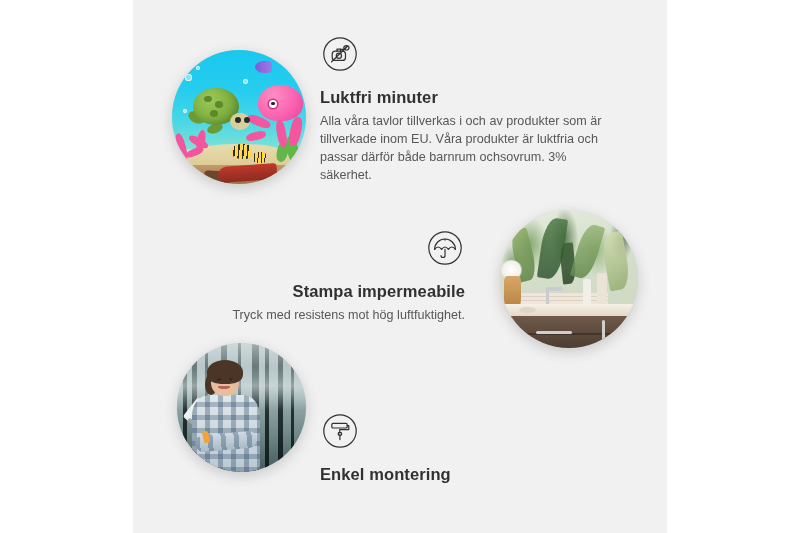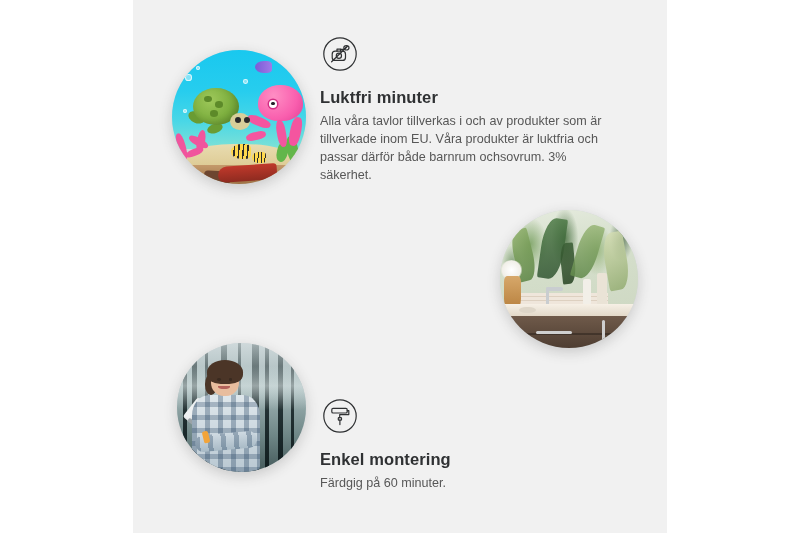--- a/index.html
+++ b/index.html
@@ -26,21 +26,21 @@
     top: 0;
     width: 534px;
     height: 533px;
     background: #f1f1f1;
   }
   
   .feature { position: absolute; }
 
   .f1 { left: 320px; top: 34px;  width: 305px; text-align: left; }
   .f2 { left: 180px; top: 228px; width: 285px; text-align: right; }
-  .f3 { left: 320px; top: 396px; width: 260px; text-align: left; }
+  .f3 { left: 320px; top: 411px; width: 260px; text-align: left; }
 
   .icon-wrap { display: block; margin-bottom: 9px; }
   .f2 .icon-wrap { text-align: right; }
 
   .icon-circle {
     display: inline-block;
     width: 40px; height: 40px;
     line-height: 0;
   }
   .icon-circle svg { display: block; }
@@ -431,30 +431,44 @@
           <path d="M26.4 11.6c1.4 0 2.6 1 2.6 2.2s-1.2 2.2-2.6 2.2-2.6-1-2.6-2.2 1.2-2.2 2.6-2.2z"></path>
           <circle cx="18.9" cy="21.8" r="2.6"></circle>
           <path d="M11.6 27.8L27.4 12.3"></path>
         </svg>
       </span>
     </span>
     <div class="f-title">Luktfri minuter</div>
     <p class="f-body">Alla våra tavlor tillverkas i och av produkter som är tillverkade inom EU. Våra produkter är luktfria och passar därför både barnrum ochsovrum. 3% säkerhet.</p>
   </div>
 
+  <div class="feature f2">
+    <span class="icon-wrap">
+      <span class="icon-circle">
+        <svg width="40" height="40" viewBox="0 0 40 40" fill="none" stroke="#2f3133" stroke-width="1.2" stroke-linecap="round" stroke-linejoin="round">
+          <circle cx="20" cy="20" r="16.2"></circle>
+          <path d="M9.6 21.4c0-5.8 4.7-10.4 10.4-10.4s10.4 4.6 10.4 10.4"></path>
+          <path d="M9.6 21.4c1.1-1.6 2.1-2.4 3.5-2.4s2.4.8 3.5 2.4c1.1-1.6 2.1-2.4 3.4-2.4s2.3.8 3.4 2.4c1.1-1.6 2.1-2.4 3.5-2.4s2.4.8 3.5 2.4"></path>
+          <path d="M20 11v1.1"></path>
+          <path d="M20 21.4v6.1c0 1.1-.9 2-2 2s-2-.9-2-2"></path>
+        </svg>
+      </span>
+    </span>
+    <div class="f-title">Stampa impermeabile</div>
+    <p class="f-body">Tryck med resistens mot hög luftfuktighet.</p>
+  </div>
 
   <div class="feature f3">
     <span class="icon-wrap">
       <span class="icon-circle">
         <svg width="40" height="40" viewBox="0 0 40 40" fill="none" stroke="#2f3133" stroke-width="1.2" stroke-linecap="round" stroke-linejoin="round">
           <circle cx="20" cy="20" r="16.2"></circle>
           <rect x="11.8" y="12.4" width="15.4" height="4.6" rx="1.3"></rect>
           <path d="M27.2 14.7h1.6v3.9h-9.1v3.1"></path>
           <rect x="18.3" y="21.7" width="3.2" height="2.4" rx=".6"></rect>
           <path d="M19.9 24.1v4.5"></path>
         </svg>
       </span>
     </span>
     <div class="f-title">Enkel montering</div>
-    <p class="f-body">Färdgig på 60 minuter.</p>
   </div>
 
 </div>
 
 </body></html>

